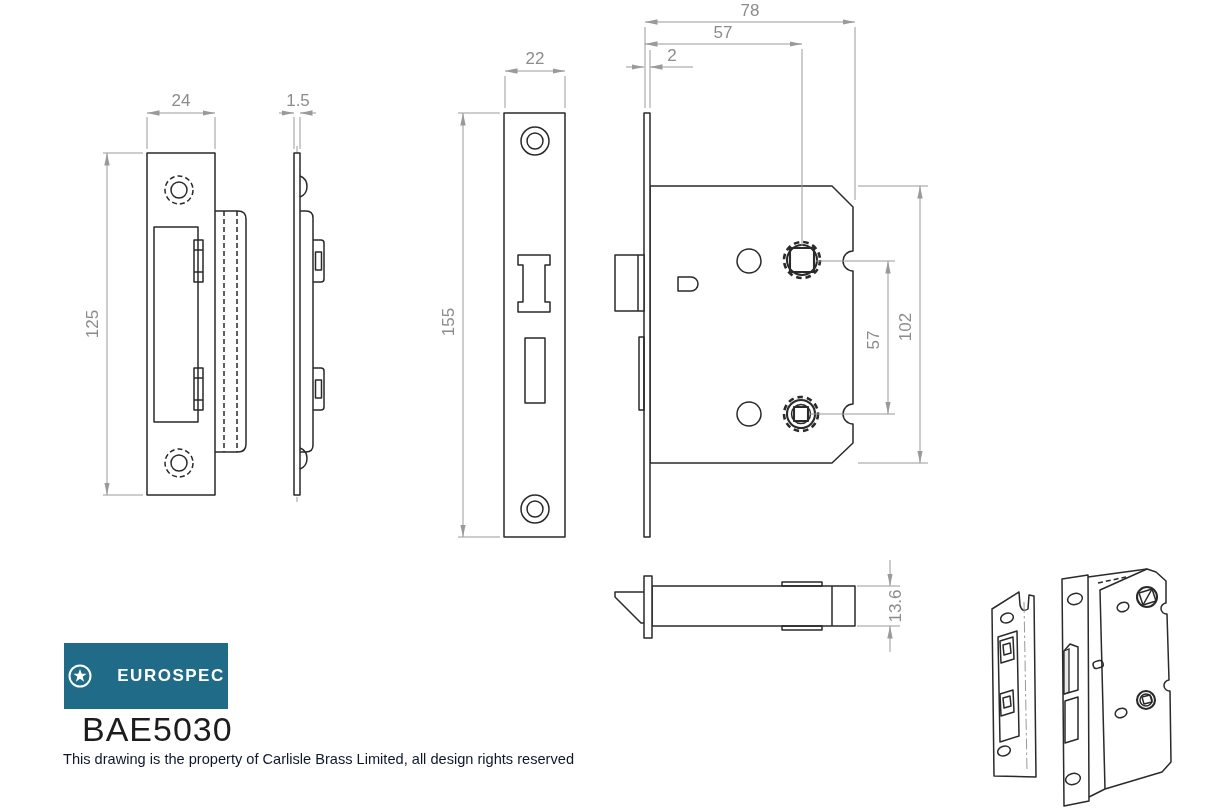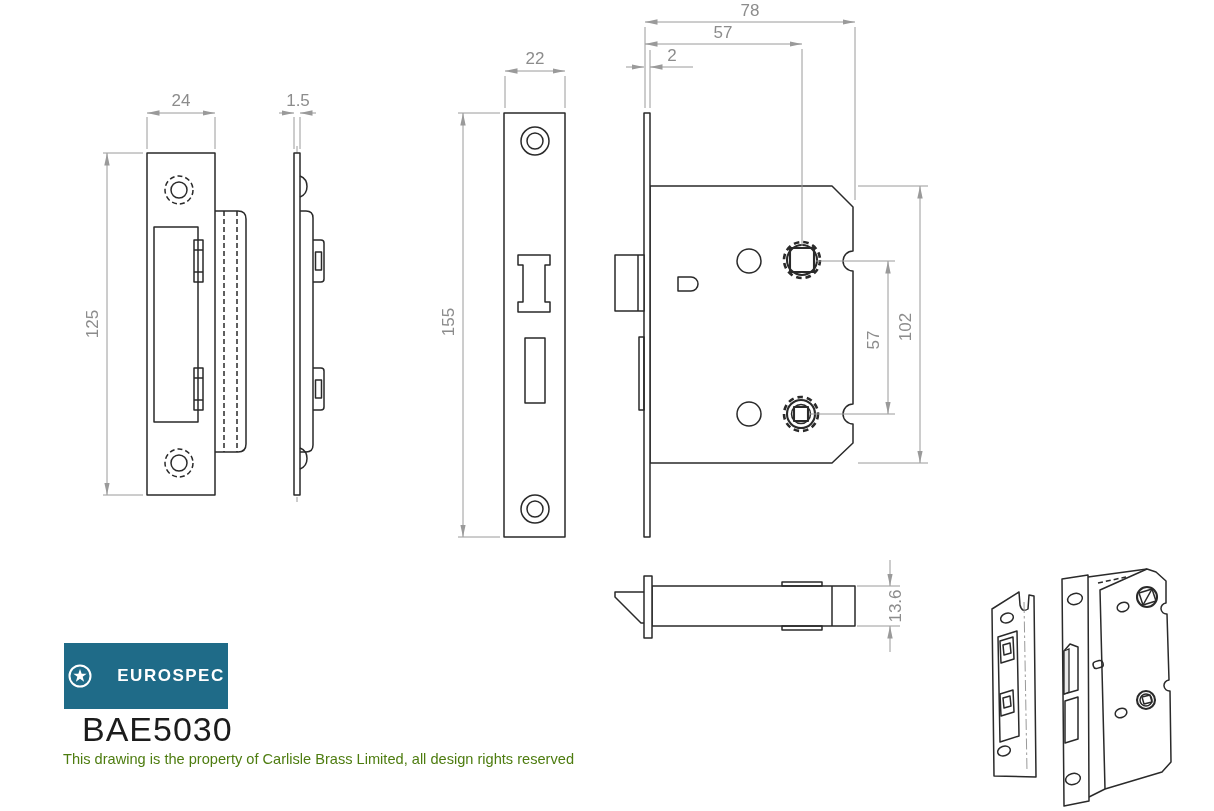--- a/index.html
+++ b/index.html
@@ -12,21 +12,21 @@
   .dim{stroke:#9a9a9a;stroke-width:1;fill:none;}
   .dimtxt{fill:#8c8c8c;font-size:17px;}
   .hid{stroke-dasharray:5 3;}
   .cl{stroke-dasharray:11 3 2.5 3;}
   .fdash{stroke:#2a2a2a;stroke-width:2.6;fill:none;stroke-dasharray:5.5 4;}
   .shade{fill:#e9e9e9;stroke:#2a2a2a;stroke-width:1.3;}
   .logo-box{position:absolute;left:64px;top:643px;width:164px;height:66px;
             display:flex;align-items:center;justify-content:center;gap:24px;}
   .brand-text{color:#ffffff;font-weight:bold;font-size:17px;letter-spacing:1.5px;}
   .code{position:absolute;left:62px;top:710px;font-size:34px;letter-spacing:1px;color:#1c1c1c;margin-left:20px;}
-  .copy{position:absolute;left:63px;top:751px;font-size:14.6px;color:#4d7c0f;}
+  .copy{position:absolute;left:63px;top:751px;font-size:14.6px;color:#0f172a;}
 </style>
 </head>
 <body>
 
 <div id="stage">
 
 <svg width="1214" height="811" viewBox="0 0 1214 811">
   <defs>
     <marker id="arr" orient="auto-start-reverse" markerUnits="userSpaceOnUse" markerWidth="14" markerHeight="9" refX="12.5" refY="4">
       <path d="M12.5,4 L0,1.3 L0,6.7 Z" fill="#9a9a9a"></path>

